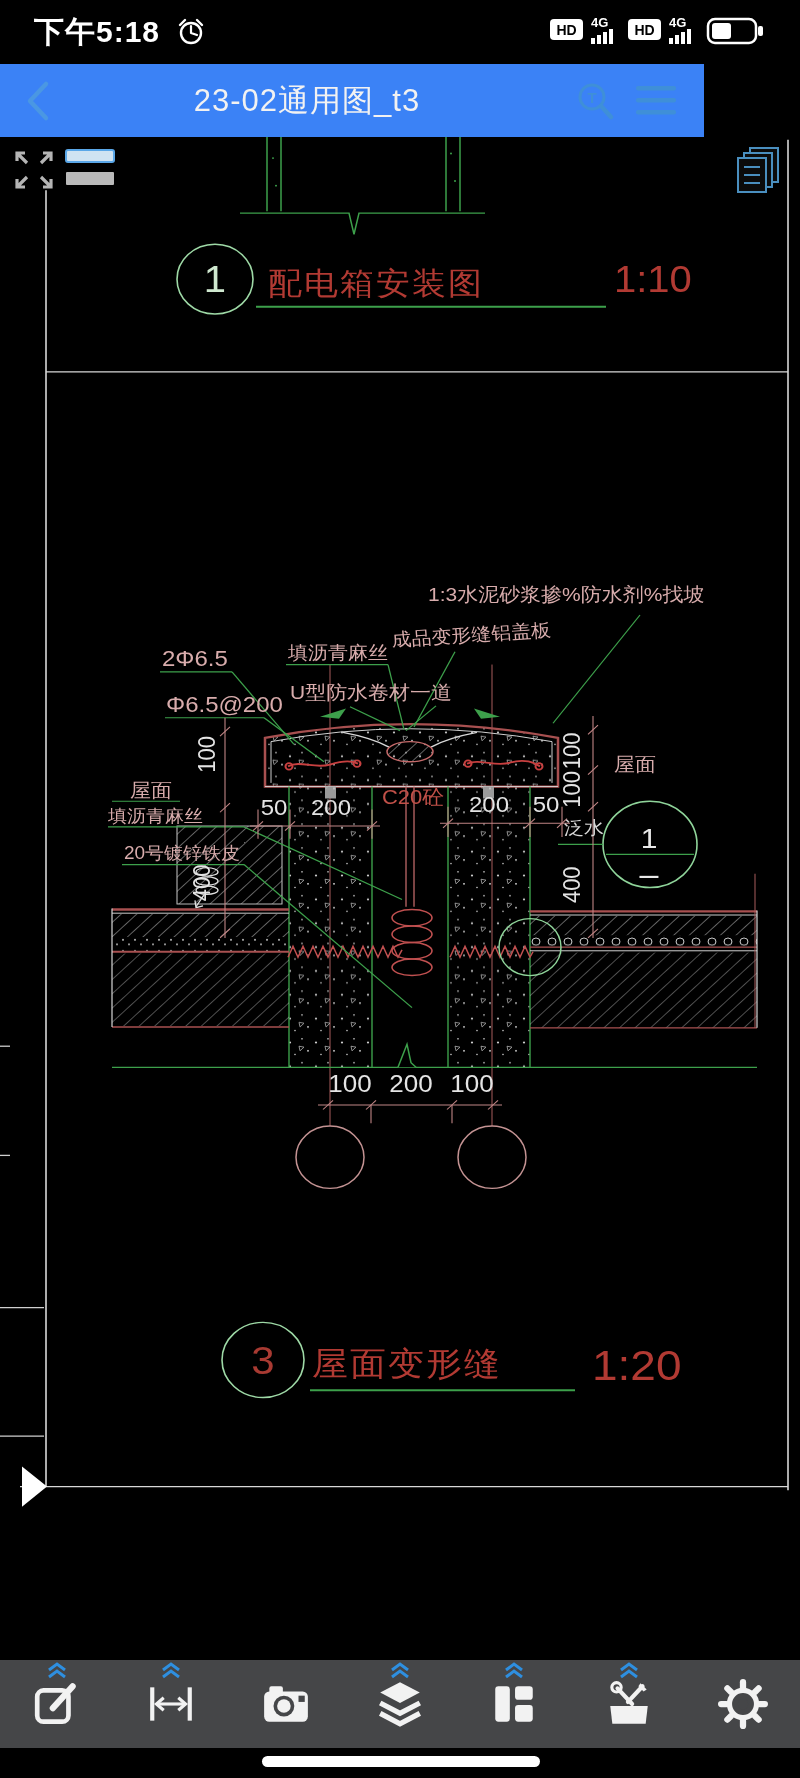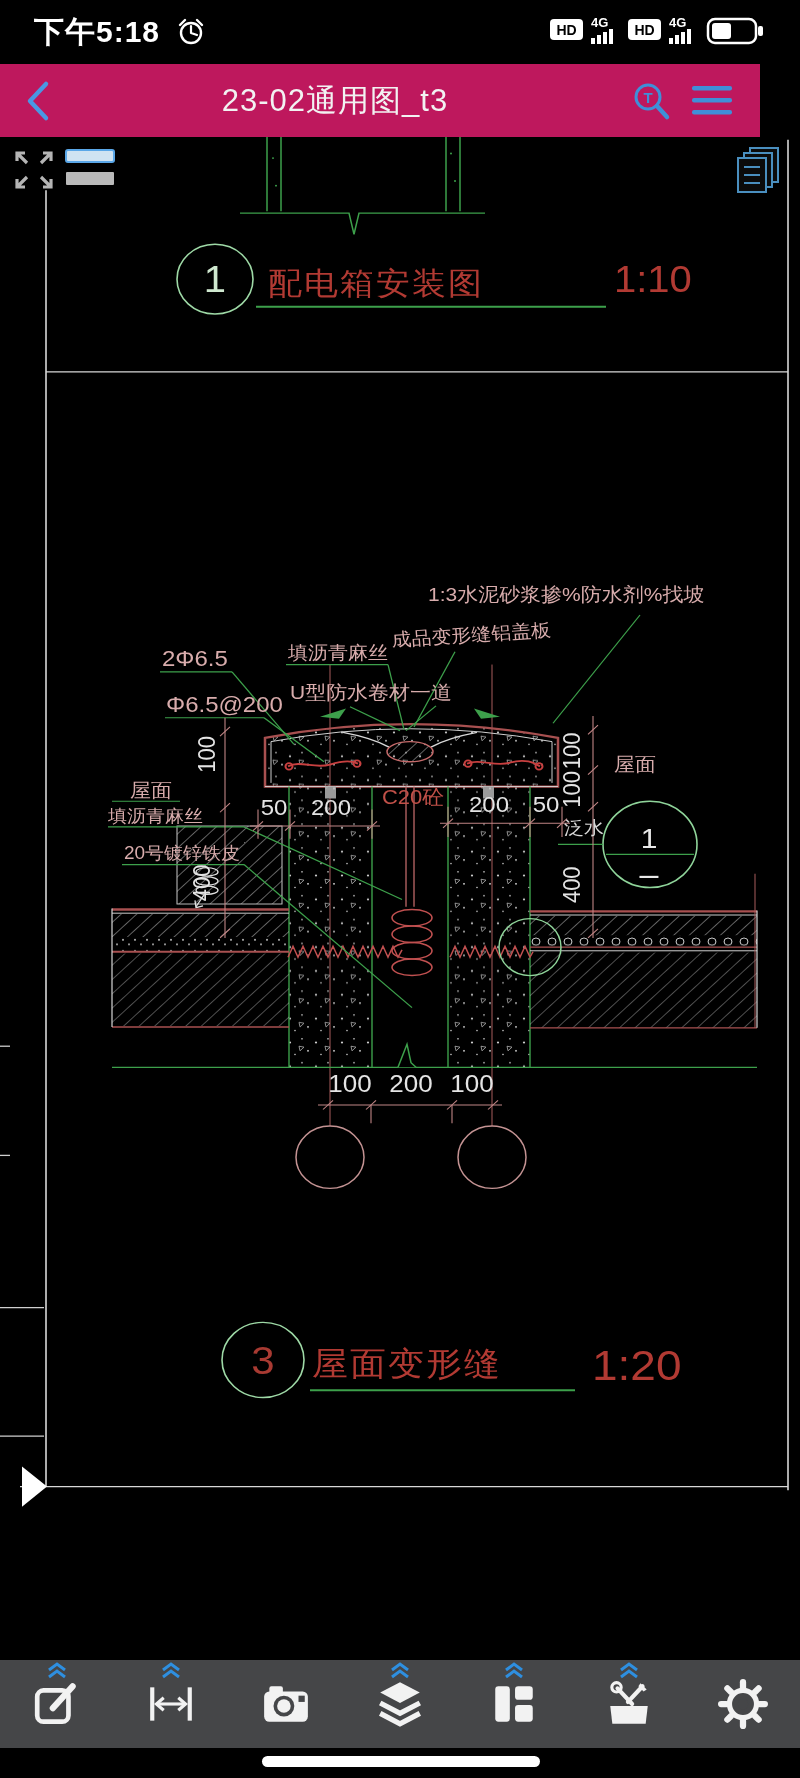--- a/index.html
+++ b/index.html
@@ -5,21 +5,21 @@
   html,body{margin:0;padding:0;background:#000;}
   body{width:800px;height:1778px;position:relative;overflow:hidden;
        font-family:"Liberation Sans","DejaVu Sans",sans-serif;}
   .abs{position:absolute;}
   
   .status-bar{left:0;top:0;width:800px;height:64px;background:#000;color:#fff;}
   .status-left{left:34px;top:12px;display:flex;align-items:center;gap:16px;}
   .status-time{font-size:30px;font-weight:bold;letter-spacing:1px;}
   .status-right{right:18px;top:10px;}
   
-  .nav-bar{left:0;top:64px;width:760px;height:73px;background:#be185d;
+  .nav-bar{left:0;top:64px;width:704px;height:73px;background:#3b82f6;
            display:flex;align-items:center;}
   .nav-title{position:absolute;left:0;right:90px;text-align:center;color:#f2f2f2;
              font-size:31px;letter-spacing:1px;}
   .nav-back{position:absolute;left:22px;top:14px;}
   .nav-search{position:absolute;right:88px;top:16px;}
   .nav-menu{position:absolute;right:26px;top:20px;}
   
   .canvas{left:0;top:137px;width:800px;height:1523px;background:#000;}
   
   .ctl-expand{left:12px;top:148px;}

